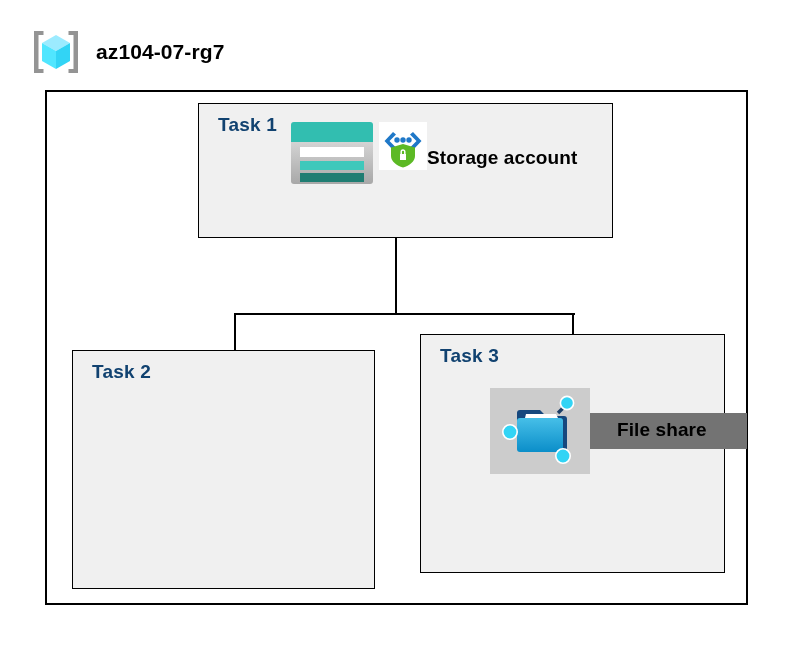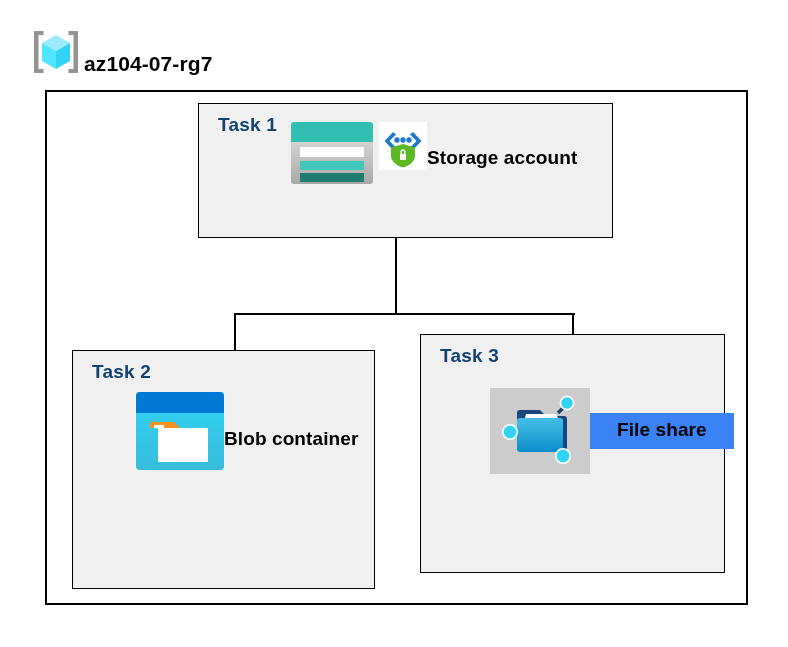--- a/index.html
+++ b/index.html
@@ -20,22 +20,22 @@
     background: #ffffff;
     overflow: hidden;
   }
 
   
   .title-row {
     position: absolute;
     left: 30px;
     top: 28px;
     display: flex;
-    align-items: flex-end;
-    gap: 2px;
+    align-items: center;
+    gap: 14px;
   }
   .rg-icon {
     width: 52px;
     height: 48px;
     display: block;
   }
   .title-text {
     font-size: 21px;
     font-weight: bold;
     color: #000000;
@@ -107,22 +107,22 @@
 
   
   #node-fileshare { left: 490px; top: 388px; width: 168px; }
   #node-fileshare .icon-hl {
     background: #cccccc;
     padding: 6px 12px 4px 12px;
     display: flex;
     justify-content: center;
   }
   #node-fileshare .caption-hl {
-    background: #3b82f6;
-    padding: 6px 27px 8px 27px;
+    background: #737373;
+    padding: 6px 40px 8px 27px;
     margin-top: 0px;
   }
 
   
   .conn {
     position: absolute;
     background: #000000;
   }
   .conn-v { width: 2.4px; }
   .conn-h { height: 2.4px; }
@@ -205,42 +205,20 @@
         </svg>
       </span>
     </div>
     <span class="node-caption">Storage account</span>
   </div>
 
   <div class="task-box" id="task2-box">
     <span class="task-label">Task 2</span>
   </div>
 
-  <div class="node" id="node-blob">
-    <div class="icon-row">
-      <span>
-        <svg width="88" height="78" viewBox="0 0 88 78" xmlns="http://www.w3.org/2000/svg">
-          <defs>
-            <linearGradient id="blobbody" x1="0" y1="0" x2="0" y2="1">
-              <stop offset="0%" stop-color="#32d4f5"></stop>
-              <stop offset="100%" stop-color="#37bddc"></stop>
-            </linearGradient>
-          </defs>
-          <rect x="0" y="0" width="88" height="78" rx="4" fill="url(#blobbody)"></rect>
-          <path d="M4 0 h80 a4 4 0 0 1 4 4 v17 H0 V4 a4 4 0 0 1 4 -4 z" fill="#0078d4"></path>
-
-          <path d="M14 30 h24 l6 6 h-30 z" fill="#f7921e"></path>
-          <rect x="18" y="33" width="10" height="3.2" fill="#ffffff"></rect>
-
-          <rect x="22" y="36" width="50" height="34" fill="#ffffff"></rect>
-        </svg>
-      </span>
-    </div>
-    <span class="node-caption">Blob container</span>
-  </div>
 
   <div class="task-box" id="task3-box">
     <span class="task-label">Task 3</span>
   </div>
 
   <div class="node" id="node-fileshare">
     <div class="icon-hl">
       <span>
         <svg width="76" height="72" viewBox="0 0 76 72" xmlns="http://www.w3.org/2000/svg">
           <defs>

